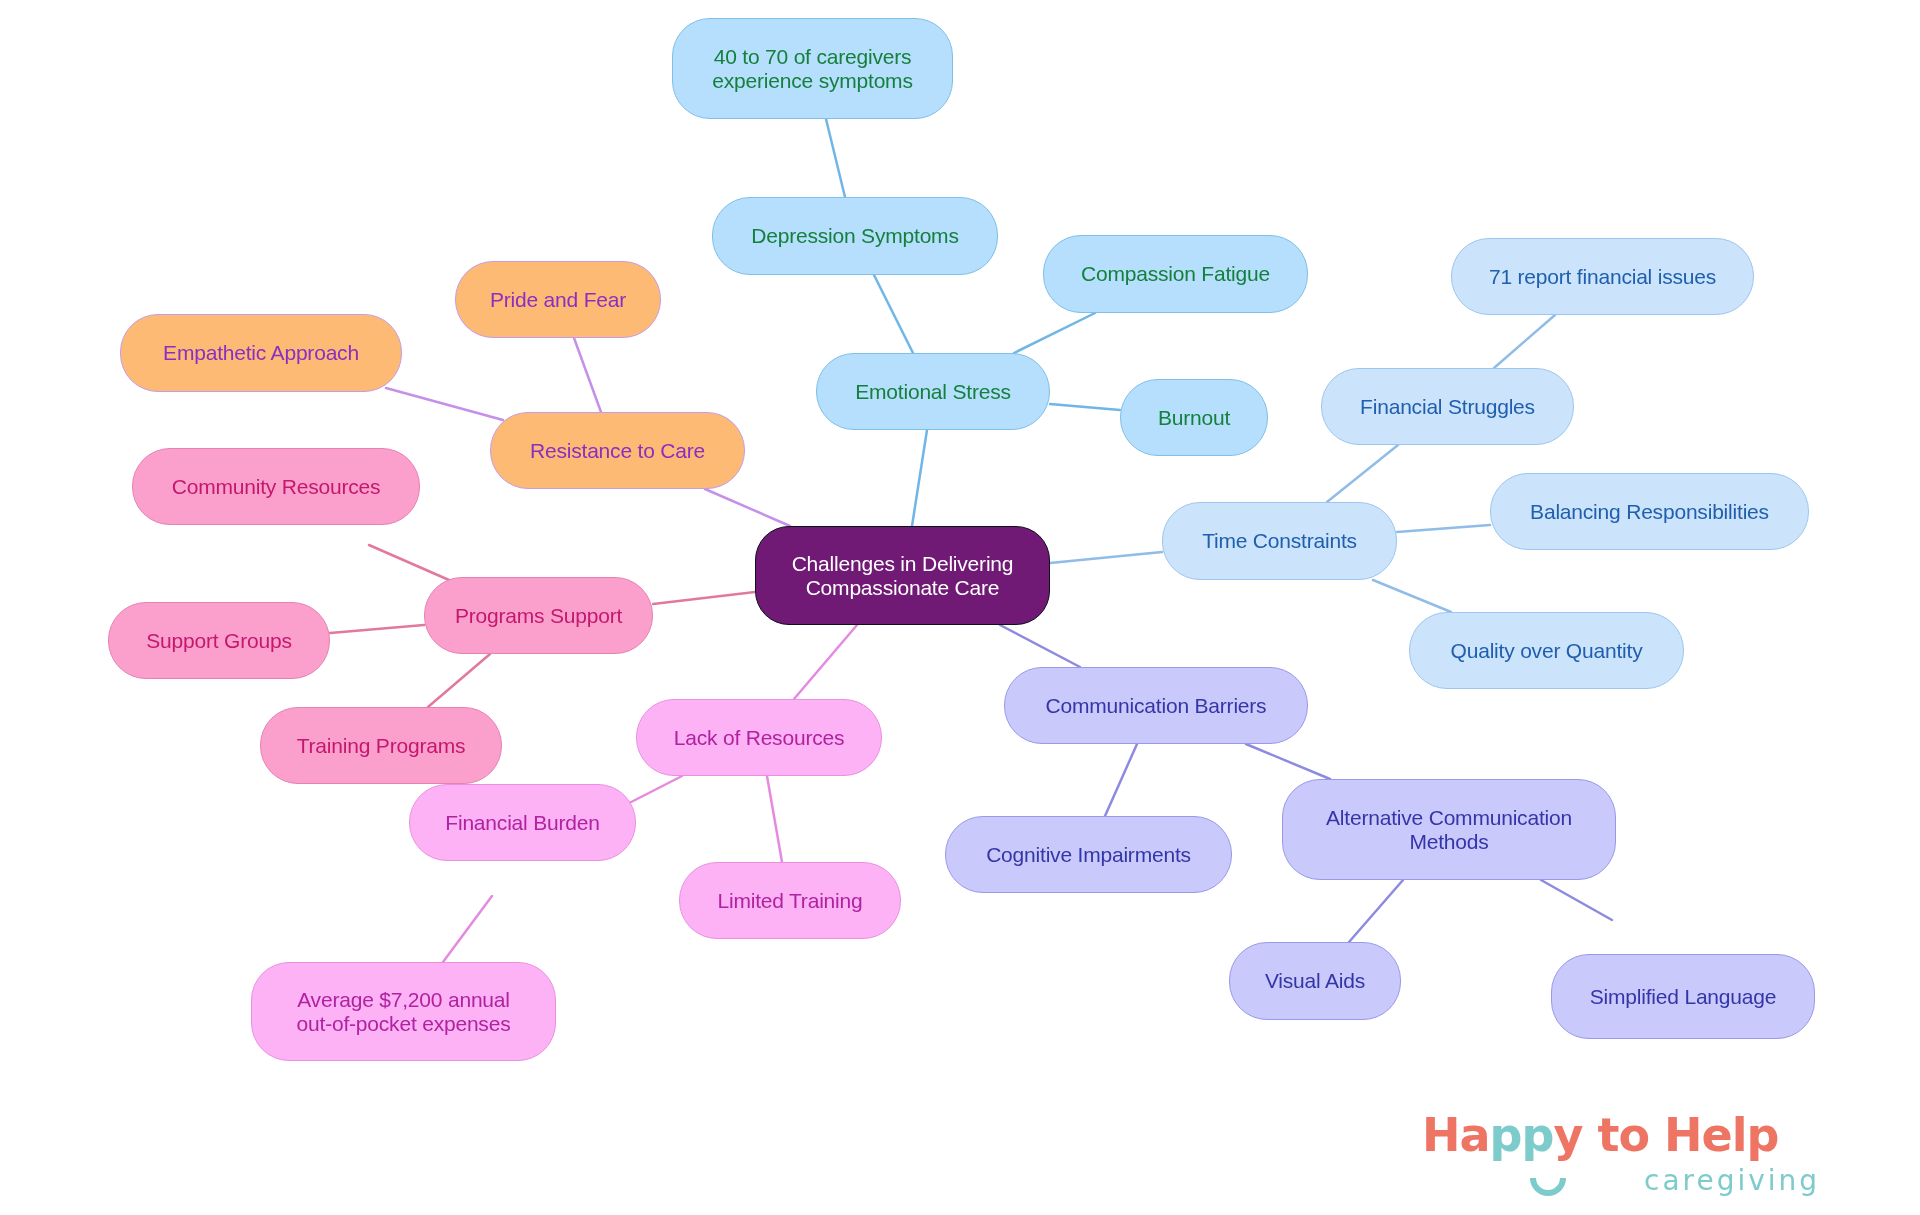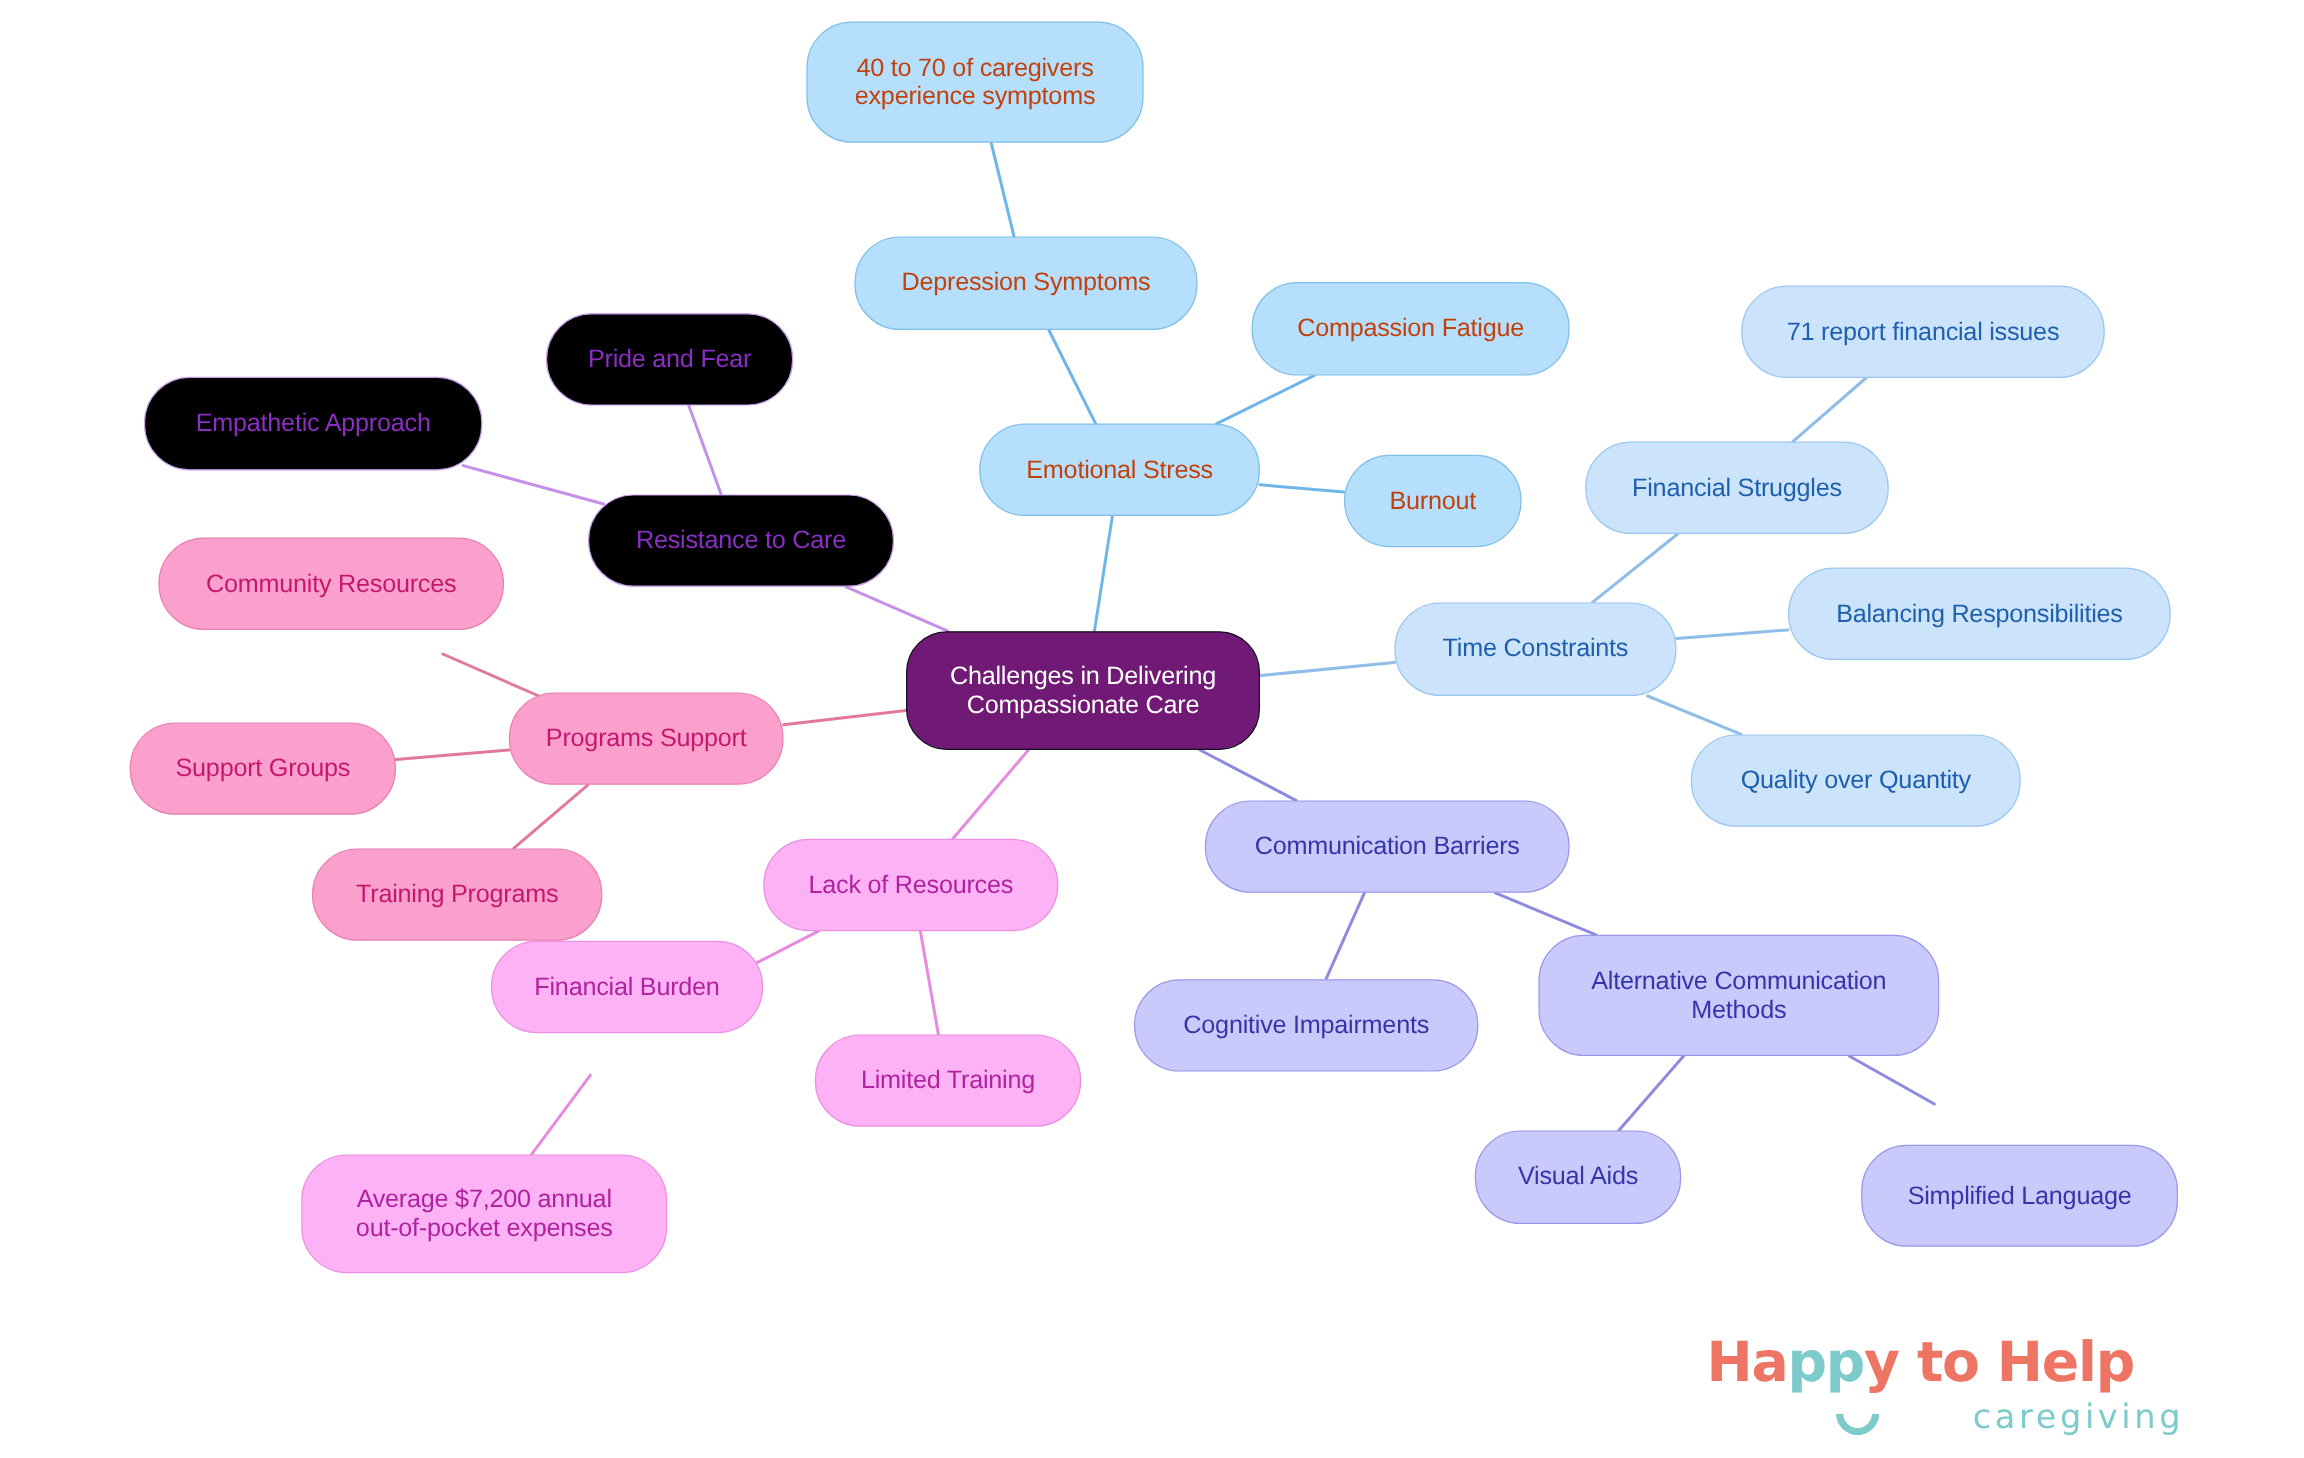--- a/index.html
+++ b/index.html
@@ -5,24 +5,24 @@
   html, body { margin: 0; padding: 0; background: #ffffff; }
   body { width: 1920px; height: 1215px; position: relative; overflow: hidden; font-family: "Liberation Sans", "DejaVu Sans", sans-serif; }
   #edges { position: absolute; left: 0; top: 0; width: 1920px; height: 1215px; }
   .node {
     position: absolute; box-sizing: border-box; border-radius: 38px; border: 1.5px solid;
     display: flex; align-items: center; justify-content: center; text-align: center;
     font-size: 21px; line-height: 24px; padding: 0 10px; white-space: pre-line;
     letter-spacing: -0.2px;
   }
   .c-root { background: #701a75; border-color: #0c111b; color: #ffffff; font-size: 21px; border-radius: 34px; }
-  .c-sky { background: #b5dffc; border-color: #7fbfe8; color: #c2410c; }
+  .c-sky { background: #b5dffc; border-color: #7fbfe8; color: #15803d; }
   .c-blue { background: #cbe3fb; border-color: #9cc6ef; color: #1f5fae; }
   .c-indigo { background: #c9c9fb; border-color: #9a98ea; color: #3436a8; }
-  .c-lilac { background: #000000; border-color: #c79be9; color: #8a2fc2; }
+  .c-lilac { background: #fdba74; border-color: #c79be9; color: #8a2fc2; }
   .c-pink { background: #fba0cc; border-color: #e681b2; color: #c4186f; }
   .c-magenta { background: #fcb2f5; border-color: #ea90e2; color: #b0229f; }
   #logo { position: absolute; left: 1422px; top: 1100px; width: 460px; height: 100px; }
   .logo-main { position: absolute; left: 0; top: 0; font-size: 46px; font-weight: bold; font-family: "DejaVu Sans", sans-serif; letter-spacing: -1px; white-space: nowrap; line-height: 70px; }
   .logo-red { color: #ee7564; }
   .logo-teal { color: #7dcbcb; }
   .logo-sub { position: absolute; left: 222px; top: 66px; font-size: 28px; color: #7dcbcb; letter-spacing: 3px; font-family: "DejaVu Sans", sans-serif; line-height: 30px; }
   .logo-smile { position: absolute; left: 108px; top: 78px; width: 36px; height: 18px; border: 6px solid #7dcbcb; border-top: none; border-radius: 0 0 24px 24px; box-sizing: border-box; }
 </style>
 </head>

